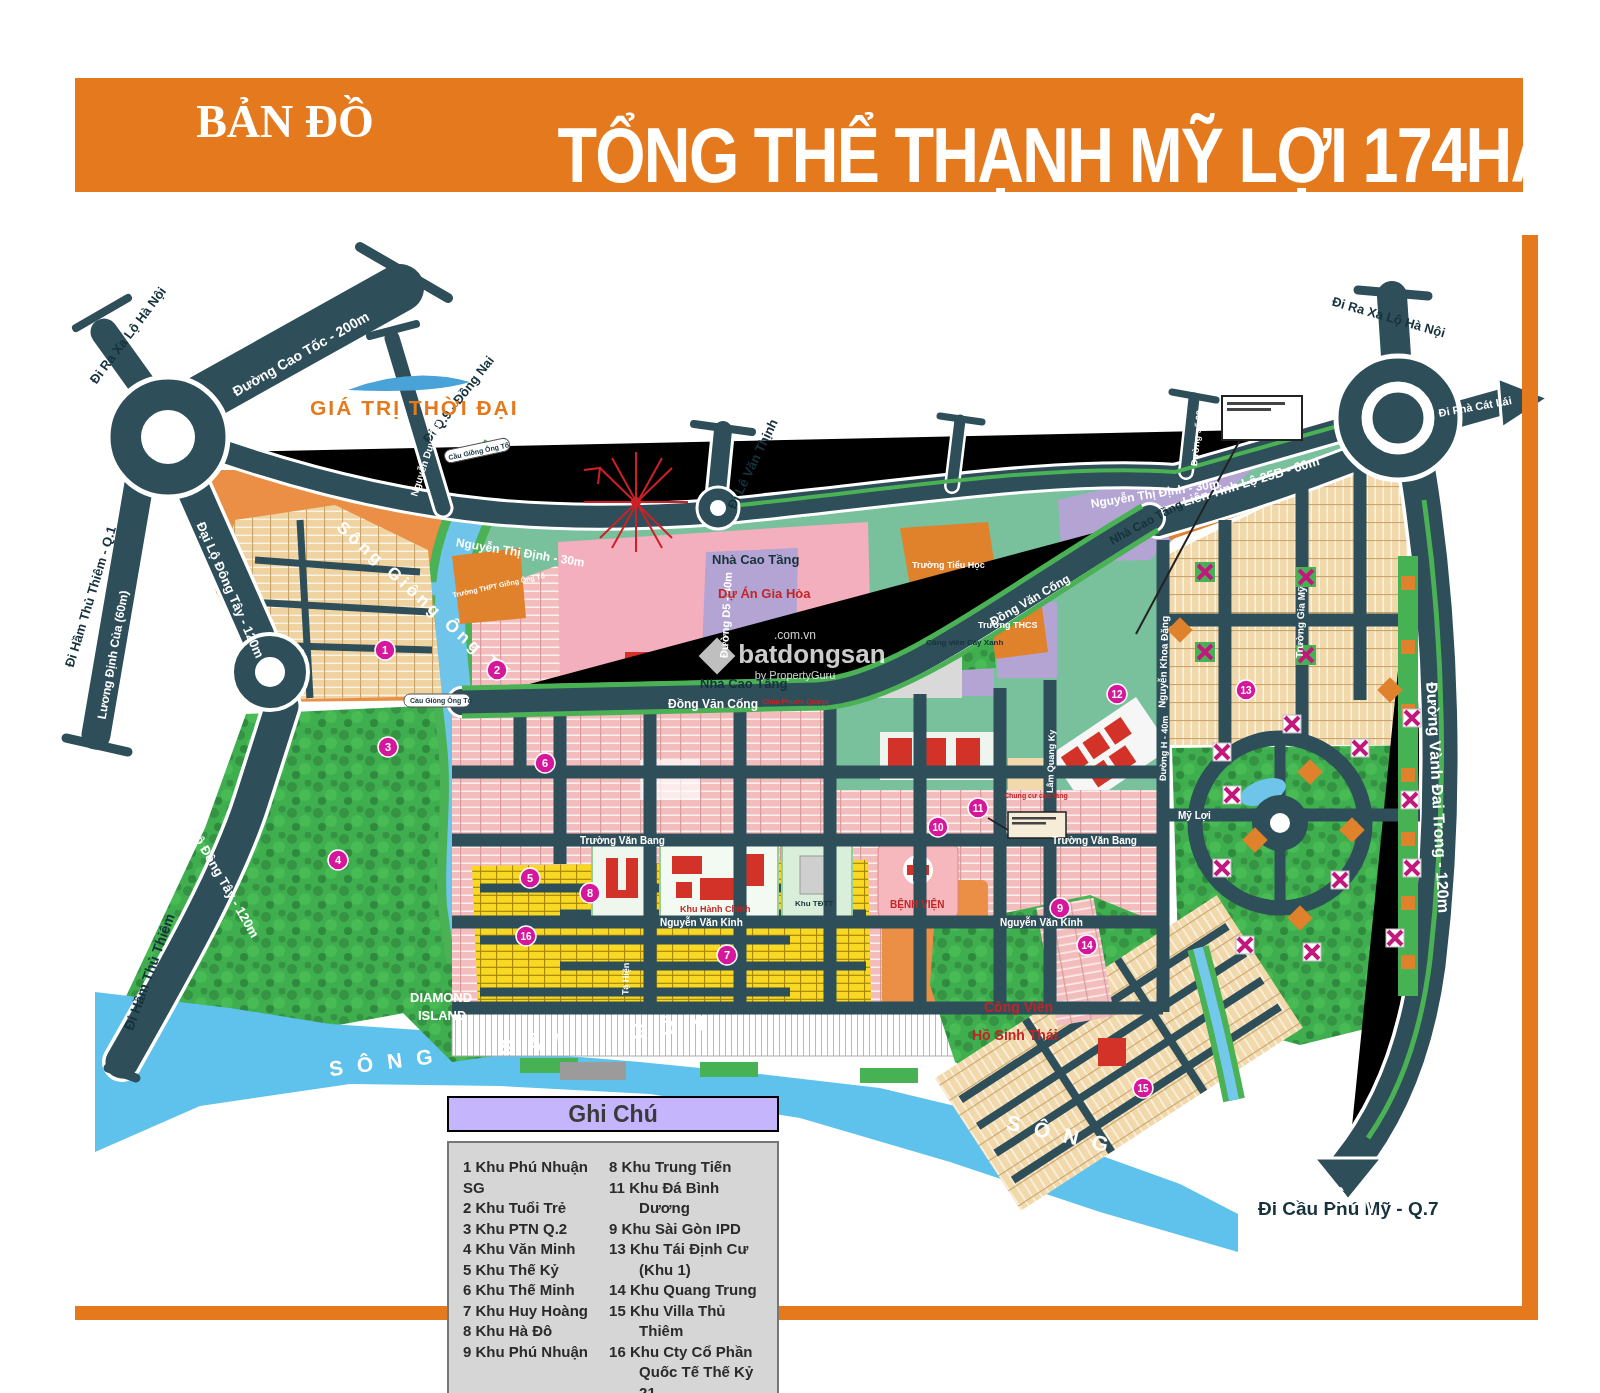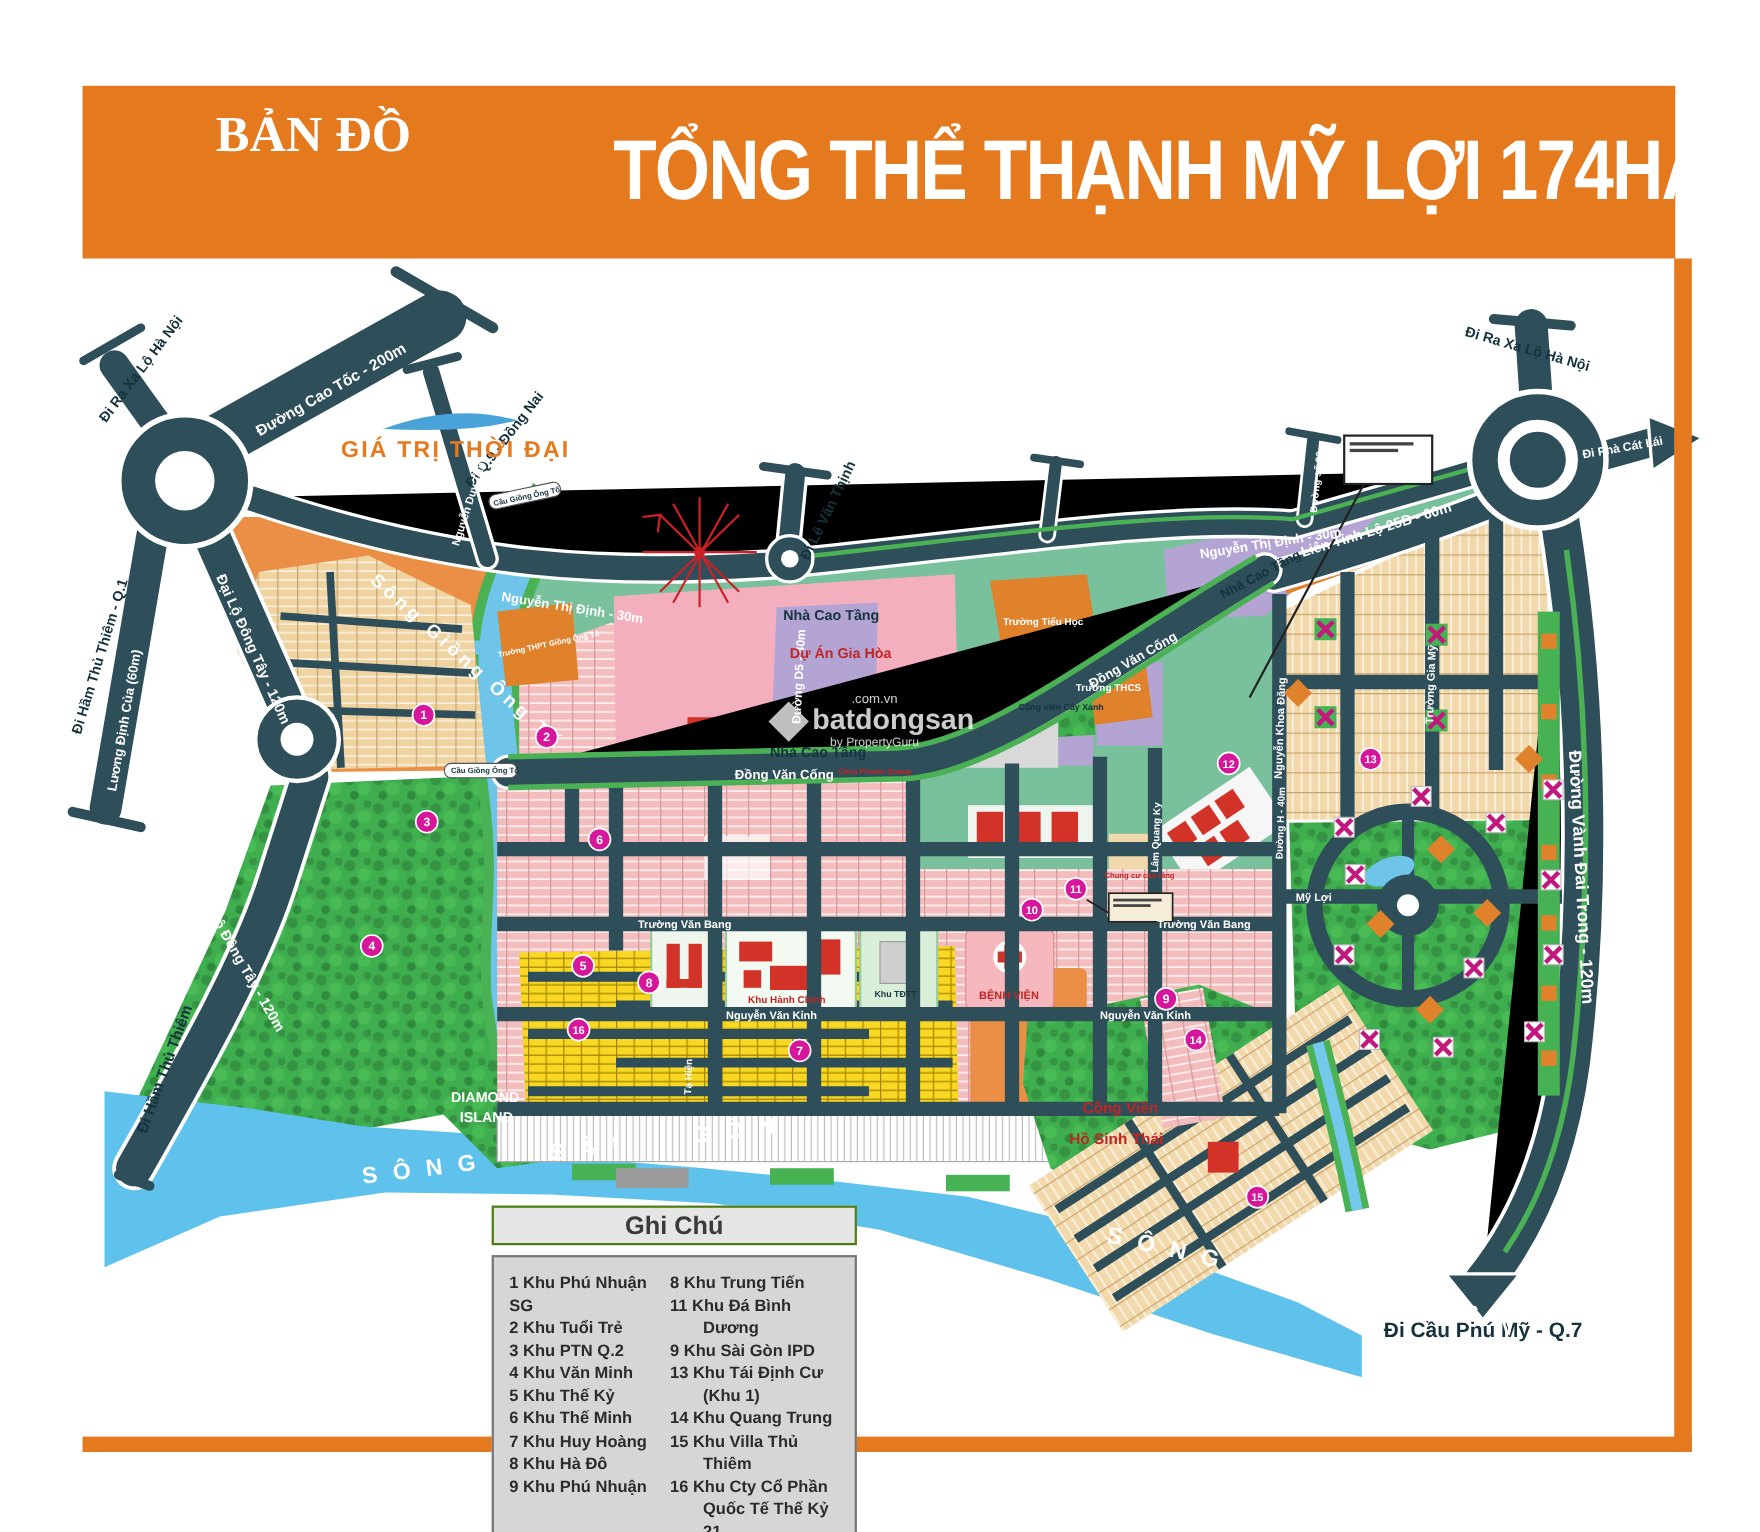--- a/index.html
+++ b/index.html
@@ -1,36 +1,36 @@
 <!DOCTYPE html>
 <html><head>
 <meta charset="utf-8">
 <style>
   html,body{margin:0;padding:0;background:#fff;}
   .poster{position:relative;width:1600px;height:1393px;background:#fff;overflow:hidden;
           font-family:"Liberation Sans",sans-serif;}
-  .hdr{position:absolute;left:75px;top:78px;width:1448px;height:157px;background:#e5791d;}
+  .hdr{position:absolute;left:75px;top:78px;width:1448px;height:114px;background:#e5791d;}
   .hdr-left{position:absolute;left:30px;top:14px;width:360px;text-align:center;color:#fff;
             font-family:"Liberation Serif",serif;font-weight:bold;font-size:46px;line-height:60px;}
   .hdr-main{position:absolute;left:400px;top:22px;width:1030px;text-align:center;color:#fff;
             font-weight:bold;font-size:77px;line-height:110px;transform:scaleX(.84);transform-origin:center;
             letter-spacing:-2px;white-space:nowrap;}
   .strip-r{position:absolute;left:1522px;top:235px;width:16px;height:1085px;background:#e5791d;}
   .strip-b{position:absolute;left:75px;top:1306px;width:1463px;height:14px;background:#e5791d;}
   svg{position:absolute;left:0;top:0;}
   svg text{font-family:"Liberation Sans",sans-serif;}
   .rc{stroke:#fff;fill:none;stroke-linecap:round;}
   .rd{stroke:#2e4e59;fill:none;stroke-linecap:round;}
   .g14{stroke:#2e4e59;fill:none;stroke-linecap:butt;}
   .lw{fill:#fff;font-weight:bold;}
   .ld{fill:#16323d;font-weight:bold;}
   .lr{fill:#c22525;font-weight:bold;}
   .riv{fill:#fff;font-weight:bold;letter-spacing:14px;word-spacing:34px;}
   .legend{position:absolute;left:447px;top:1096px;width:332px;}
-  .legend-title{background:#e5e5e5;border:2px solid #4d7c0f;height:32px;line-height:32px;text-align:center;
+  .legend-title{background:#c4b5fd;border:2px solid #000000;height:32px;line-height:32px;text-align:center;
                 font-size:23px;font-weight:bold;color:#3a3a3a;}
   .legend-body{margin-top:9px;background:#d6d6d6;border:2px solid #777;display:flex;
                padding:14px 6px 12px 14px;}
   .lcol{font-size:15px;font-weight:bold;color:#2b2b2b;line-height:20.5px;}
   .lcol1{width:148px;}
   .lcol2{width:164px;}
   .lcol2 div{text-indent:-30px;padding-left:30px;}
   .wm{position:absolute;left:690px;top:628px;width:210px;color:rgba(255,255,255,.8);text-align:center;}
   .wm .t{font-size:12px;}
   .wm .m{font-size:26px;font-weight:bold;line-height:24px;}

